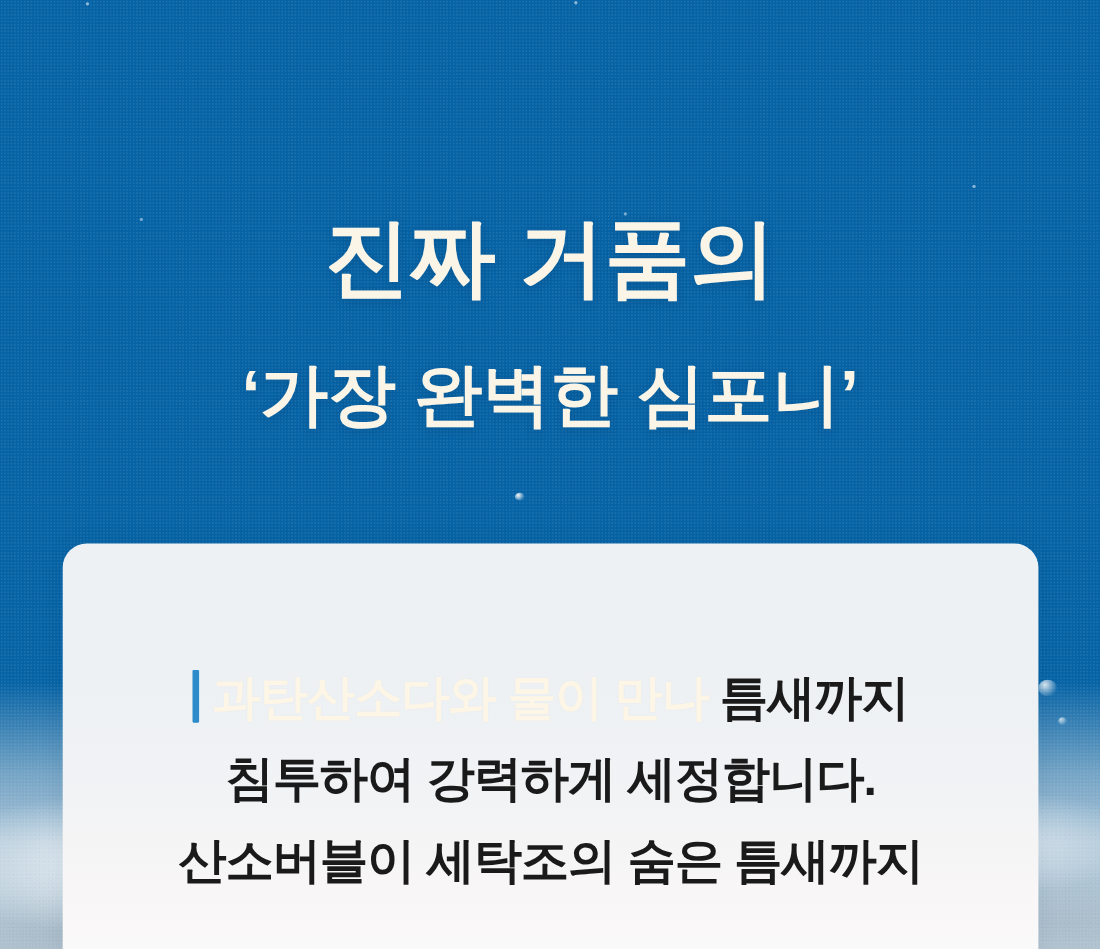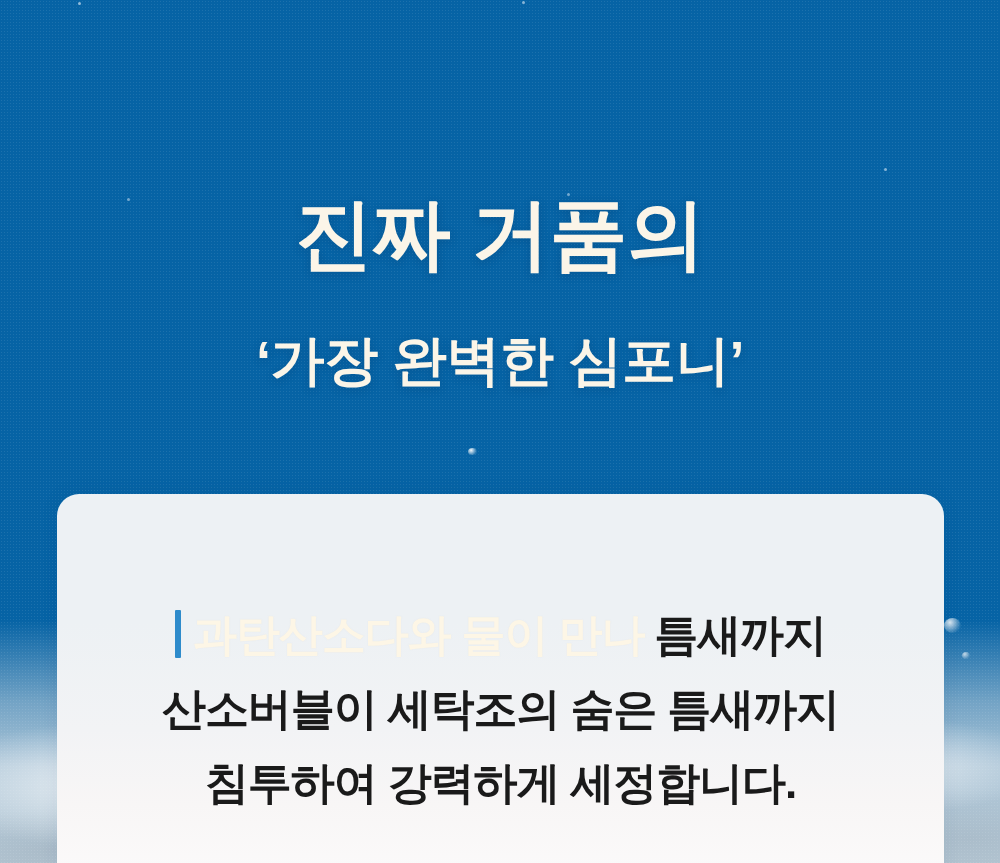--- a/index.html
+++ b/index.html
@@ -55,21 +55,21 @@
   
   .headline {
     position:absolute; left:0; right:0; top:186px;
     text-align:center;
     color:#FBF5E8;
     font-weight:900;
     letter-spacing:-.02em;
     text-shadow:0 2px 10px rgba(0,40,80,.20);
   }
   .hl-1 { font-size:78px; line-height:96px; }
-  .hl-2 { font-size:54px; line-height:96px; margin-top:30px; }
+  .hl-2 { font-size:62px; line-height:96px; margin-top:30px; }
 
   
   .card {
     position:absolute;
     left:57px; top:494px; width:887px; height:380px;
     background:linear-gradient(180deg,#EDF1F4 0%, #EDF1F4 34%, #F2F3F5 62%, #F8F6F6 82%, #FBFAFA 100%);
     border-radius:22px 22px 0 0;
     box-shadow:0 -2px 18px rgba(10,60,100,.08);
     overflow:hidden;
   }
@@ -118,18 +118,18 @@
   <div class="headline">
     <div class="hl-1">진짜 거품의</div>
     <div class="hl-2">‘가장 완벽한 심포니’</div>
   </div>
 
   <div class="card">
     <div class="card-inner">
       <div class="line">
         <span class="accent-bar"></span><span class="hl-phrase">과탄산소다와 물이 만나</span><span>틈새까지</span>
       </div>
+      <div class="line">침투하여 강력하게 세정합니다.</div>
       <div class="line">산소버블이 세탁조의 숨은 틈새까지</div>
-      <div class="line">침투하여 강력하게 세정합니다.</div>
     </div>
   </div>
 
 </div>
 
 </body></html>

